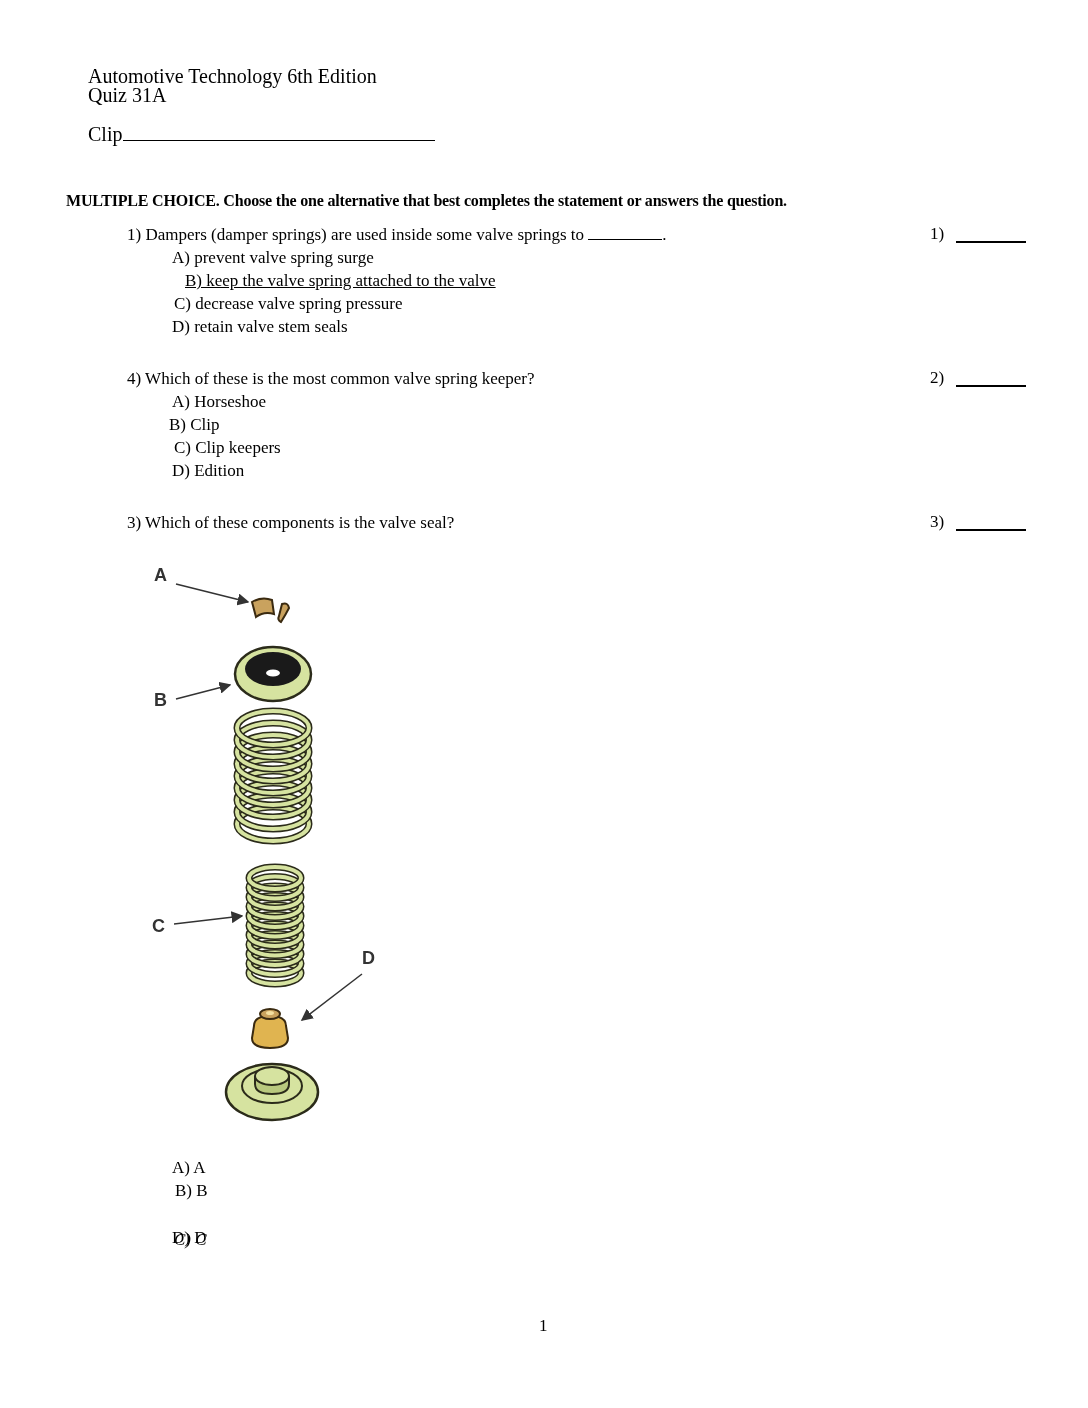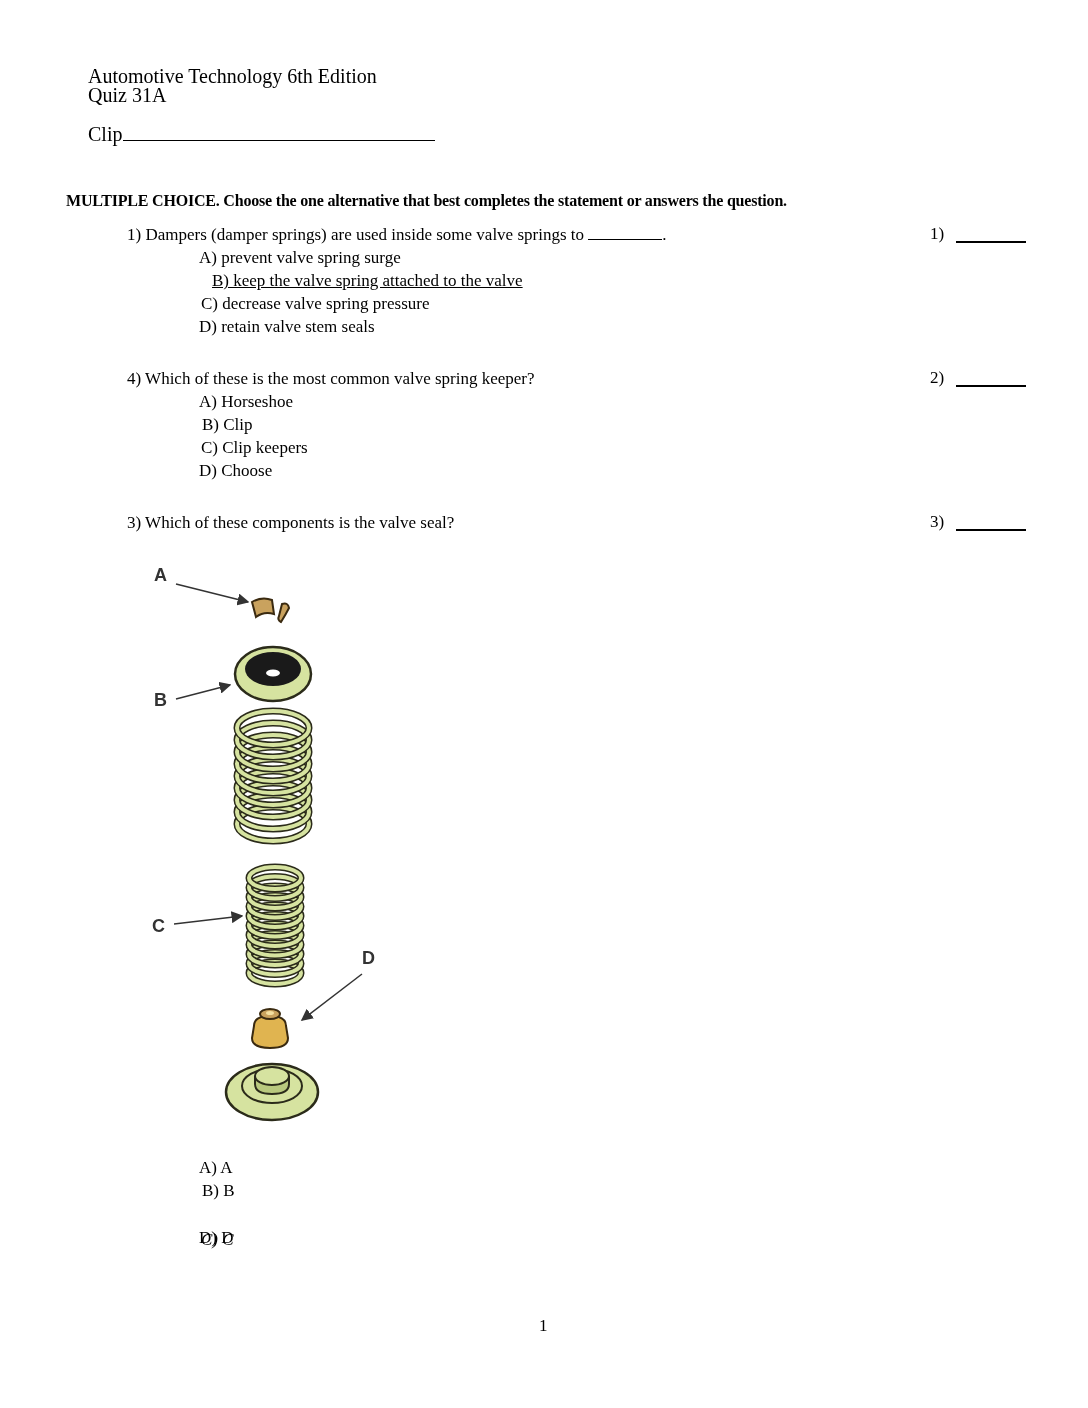--- a/index.html
+++ b/index.html
@@ -2,21 +2,21 @@
 <html><head>
   <meta charset="utf-8">
   <style>
     html, body { margin: 0; padding: 0; background: #ffffff; }
     body { width: 1088px; height: 1408px; position: relative; overflow: hidden; color: #000; font-family: "Liberation Serif", serif; }
     .abs { position: absolute; }
     .hdr { left: 66px; font-size: 20px; line-height: 18px; margin-left: 22px; }
     .name-line { display: inline-block; width: 312px; border-bottom: 1px solid #000; height: 14px; vertical-align: baseline; margin-left: 1px; }
     .instr { left: 66px; top: 192px; font-size: 16px; font-weight: bold; letter-spacing: -0.2px; }
     .q { left: 127px; font-size: 17px; line-height: 23px; }
-    .opt { left: 172px; font-size: 17px; line-height: 23px; margin-left: 27px; }
+    .opt { left: 172px; font-size: 17px; line-height: 23px; }
     .ans { left: 930px; font-size: 17px; }
     .ans-line { position: absolute; left: 26px; top: 17px; width: 70px; border-bottom: 2px solid #000; }
     .blank { display: inline-block; width: 74px; border-bottom: 1px solid #000; height: 14px; }
     .figure { left: 140px; top: 556px; width: 260px; height: 570px; }
     .page-num { left: 539px; top: 1316px; font-size: 17px; }
   </style>
 </head>
 <body>
 
 <div class="abs hdr" style="top:67px;">Automotive Technology 6th Edition</div>
@@ -35,23 +35,23 @@
 <div class="abs opt" style="top:269px; left:185px;text-decoration:underline;">B) keep the valve spring attached to the valve</div>
 <div class="abs opt" style="top:292px; left:174px;">C) decrease valve spring pressure</div>
 <div class="abs opt" style="top:315px;">D) retain valve stem seals</div>
 <div class="abs ans" style="top:224px;">
   <span>1)</span>
   <span class="ans-line"></span>
 </div>
 
 <div class="abs q" style="top:367px;">4) Which of these is the most common valve spring keeper?</div>
 <div class="abs opt" style="top:390px;">A) Horseshoe</div>
-<div class="abs opt" style="top:413px; left:175px;text-align:right;">B) Clip</div>
+<div class="abs opt" style="top:413px; left:169px;text-align:right;">B) Clip</div>
 <div class="abs opt" style="top:436px; left:174px;">C) Clip keepers</div>
-<div class="abs opt" style="top:459px;">D) Choose</div>
+<div class="abs opt" style="top:459px;">D) Edition</div>
 <div class="abs ans" style="top:368px;">
   <span>2)</span>
   <span class="ans-line"></span>
 </div>
 
 <div class="abs q" style="top:511px;">3) Which of these components is the valve seal?</div>
 <div class="abs ans" style="top:512px;">
   <span>3)</span>
   <span class="ans-line"></span>
 </div>

